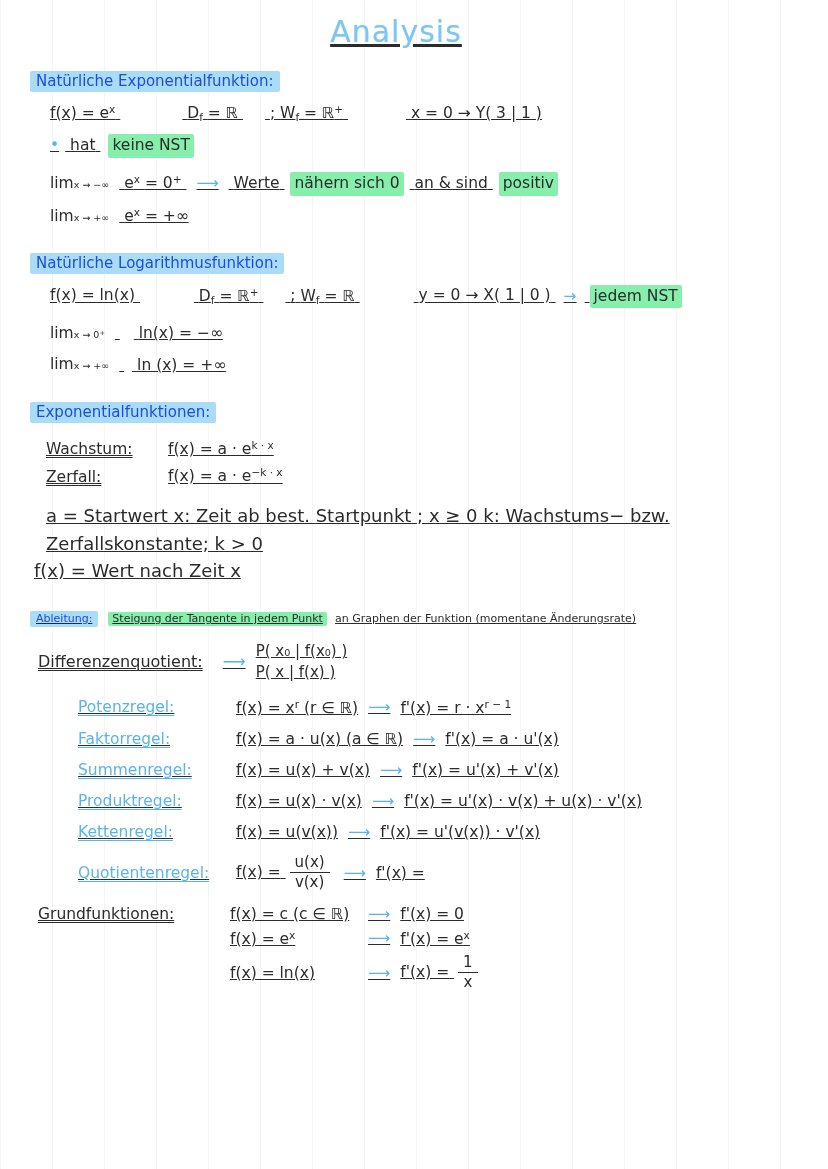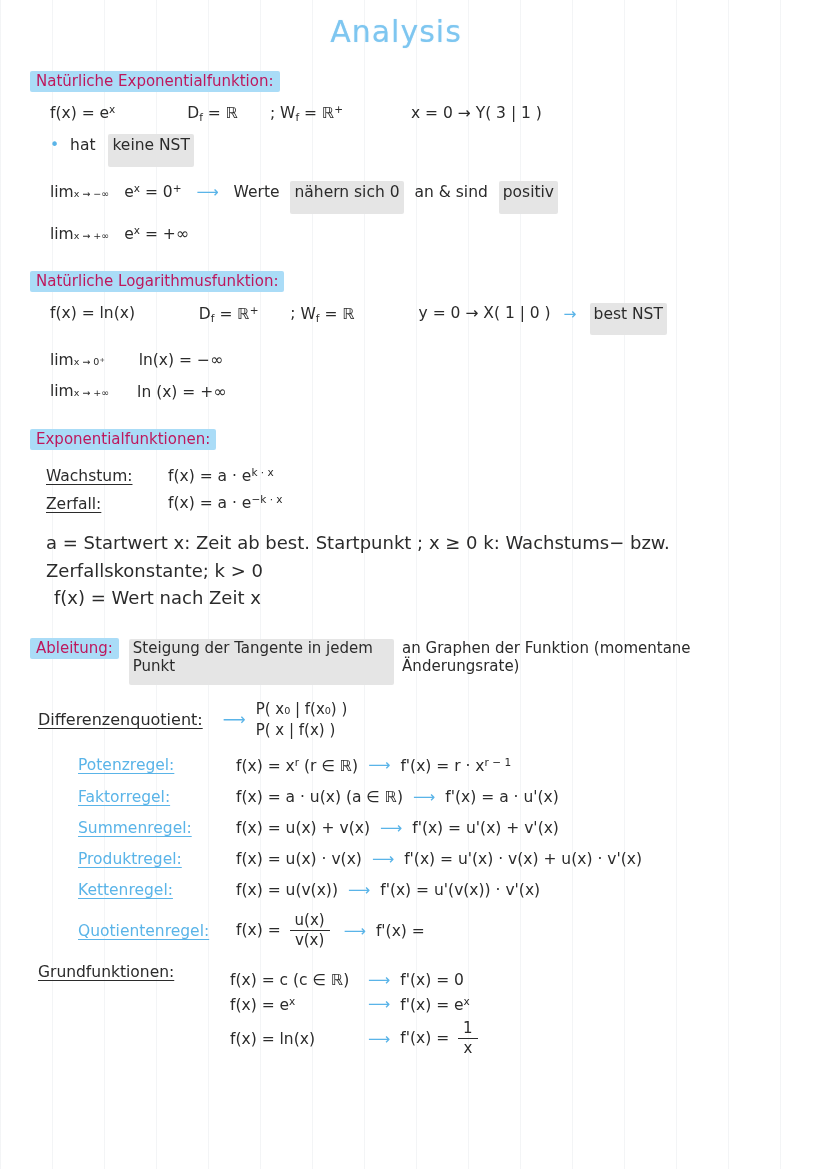--- a/index.html
+++ b/index.html
@@ -22,41 +22,42 @@
     background-image:
       linear-gradient(to right, rgba(90,110,130,0.07) 1px, transparent 1px);
     background-size: 52px 100%;
     pointer-events: none;
   }
   .sheet {
     position: relative;
     padding: 0 22px;
     box-sizing: border-box;
     width: 792px;
+    text-decoration: underline;
   }
   .title {
     text-align: center;
     color: #7ec6f0;
     font-size: 30px;
     letter-spacing: 1px;
     margin: 14px 0 22px 0;
     font-family: "DejaVu Sans", sans-serif;
     font-weight: normal;
     text-shadow: 0 0 1px rgba(126,198,240,0.6);
   }
   .hl {
     background: #aadcf7;
     padding: 1px 6px 2px 6px;
     border-radius: 2px;
-    color: #be185d;
+    color: #1d4ed8;
     display: inline-block;
   }
   .hl-light {
-    background: #e5e5e5;
-    padding: 0 4px 10px 4px;
+    background: #86efac;
+    padding: 0 4px 1px 4px;
     border-radius: 2px;
     color: #2b2b2b;
     display: inline-block;
   }
   .blue {
     color: #5ab4e8;
   }
   .sec-head {
     margin: 0 0 10px 8px;
     font-size: 15px;
@@ -163,28 +164,27 @@
     display: flex;
     align-items: flex-start;
     margin-left: 16px;
     font-size: 15.5px;
   }
   .grund-list {
     display: flex;
     flex-direction: column;
     gap: 6px;
     margin-left: 14px;
-    margin-top: 8px;
   }
   .grund-item { display: flex; align-items: center; white-space: nowrap; }
   .grund-item .lhs { min-width: 128px; }
   .ableitung-line {
     display: flex;
     align-items: baseline;
-    font-size: 15px;
+    font-size: 11px;
     margin-bottom: 14px;
   }
 </style>
 </head>
 <body>
 
 <div class="paper-grid"></div>
 
 <div class="sheet">
 
@@ -242,21 +242,21 @@
     <div class="line indent">
       <span>f(x) = ln(x)</span>
       <span style="display:inline-block;width:54px"></span>
       <span><span>D</span><sub>f</sub> <span>= ℝ</span><sup>+</sup></span>
       <span style="display:inline-block;width:22px"></span>
       <span>;</span>
       <span> <span>W</span><sub>f</sub> <span>= ℝ</span></span>
       <span style="display:inline-block;width:54px"></span>
       <span>y = 0 → X( 1 | 0 )</span>
       <span class="blue" style="margin:0 8px">→</span>
-      <span class="hl-light">best NST</span>
+      <span class="hl-light">jedem NST</span>
     </div>
 
     <div class="line indent" style="margin-top:14px">
       <span class="lim">
         <span class="top">lim</span>
         <span class="bot"><span>x → 0</span><sup>+</sup></span>
       </span>
       <span style="display:inline-block;width:14px"></span>
       <span>ln(x) = −∞</span>
     </div>
@@ -279,21 +279,21 @@
     <div class="row" style="margin-left:24px;margin-top:16px">
       <span class="dark-u" style="min-width:112px">Wachstum:</span>
       <span class="expr"><span>f(x)  =  a · e</span><sup>k · x</sup></span>
     </div>
     <div class="row" style="margin-left:24px">
       <span class="dark-u" style="min-width:112px">Zerfall:</span>
       <span class="expr"><span>f(x)  =  a · e</span><sup>−k · x</sup></span>
     </div>
 
     <div class="small-note" style="margin-left:24px;margin-top:16px">a = Startwert      x: Zeit ab best. Startpunkt ; x ≥ 0      k: Wachstums− bzw. Zerfallskonstante; k &gt; 0</div>
-    <div class="small-note" style="margin-left:32px">f(x) = Wert nach Zeit x</div>
+    <div class="small-note" style="margin-left:12px">f(x) = Wert nach Zeit x</div>
   </div>
 
   <div>
     <div class="ableitung-line" style="margin-top:26px;margin-left:8px">
       <span class="hl">Ableitung:</span>
       <span class="hl-light" style="margin-left:10px">Steigung der Tangente in jedem Punkt</span>
       <span style="margin-left:8px">an Graphen der Funktion (momentane Änderungsrate)</span>
     </div>
 
     <div class="two-col" style="margin-left:16px;margin-bottom:16px">

